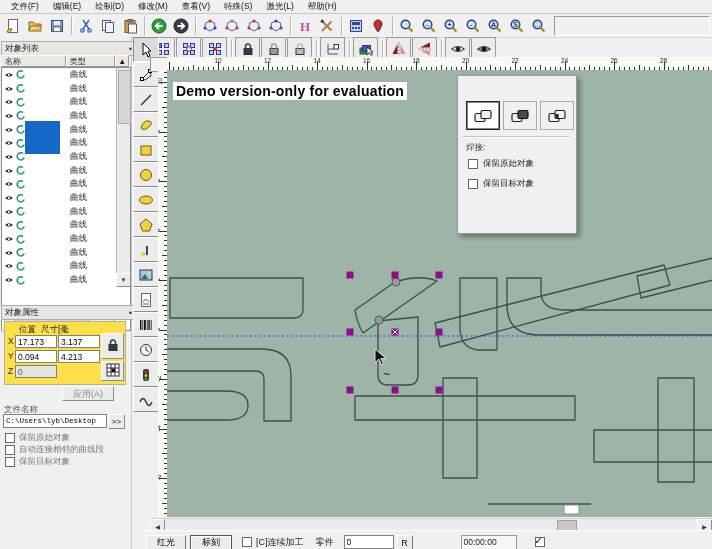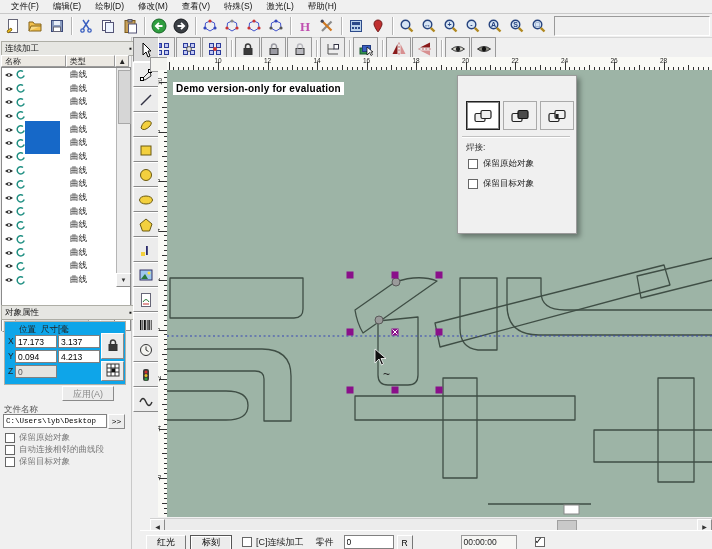--- a/index.html
+++ b/index.html
@@ -38,21 +38,21 @@
   .orow .cur{margin-left:1px;}
   .orow .otype{position:absolute;left:68px;font-size:8.5px;color:#222;}
   .orow{position:relative;}
   .sel-block{position:absolute;left:23px;top:53px;width:35px;height:33px;background:var(--selblue);}
   .vscroll{position:absolute;right:0;top:0;width:13px;height:219px;background:#ececec;border-left:1px solid #b5b5b5;}
   .vthumb{position:absolute;left:1px;top:2px;width:11px;height:52px;background:#d6d6d6;border:1px solid #a8a8a8;}
   .sarrow{position:absolute;width:13px;height:12px;background:#ececec;border:1px solid;border-color:#fff #8a8a8a #8a8a8a #fff;
           font-size:6px;display:flex;align-items:center;justify-content:center;color:#333;}
   .hscroll{position:absolute;left:0;bottom:0;width:113px;height:12px;background:#ececec;border-top:1px solid #b5b5b5;}
   .hthumb{position:absolute;left:13px;top:1px;width:72px;height:10px;background:#d6d6d6;border:1px solid #a8a8a8;}
-  .props-box{position:absolute;left:4px;top:284px;width:120px;height:62px;border:1px solid #b0b0a8;background:#0ea5e9;}
+  .props-box{position:absolute;left:4px;top:284px;width:120px;height:62px;border:1px solid #b0b0a8;background:#fde047;}
   .plabel{position:absolute;font-size:8.5px;color:#222;}
   .pin{position:absolute;height:11px;font-size:8.5px;border:1px solid #808080;background:#fff;padding:0 2px;
        font-family:"Liberation Sans",sans-serif;}
   .pin:disabled,.pin.gray{background:#e4e4e0;color:#555;}
   .sqbtn{position:absolute;left:96px;width:21px;display:flex;align-items:center;justify-content:center;
          background:#ececec;border:1px solid;border-color:#fff #8a8a8a #8a8a8a #fff;}
   .applybtn{position:absolute;left:62px;top:349px;width:52px;height:15px;font-size:9px;color:#8a8a8a;
             background:#ececec;border:1px solid;border-color:#fff #8a8a8a #8a8a8a #fff;
             font-family:"Liberation Sans",sans-serif;}
   .filelbl{position:absolute;left:4px;top:367px;font-size:8.5px;color:#555;}
@@ -69,21 +69,21 @@
   .hruler{position:absolute;left:167px;top:57px;width:545px;height:13px;background:#fafaf6;
           border-bottom:1px solid #555;overflow:hidden;}
   .hrt{position:absolute;bottom:0;width:1px;background:#333;}
   .hrn{position:absolute;top:0px;font-size:6.5px;color:#222;transform:translateX(-50%);}
   .vruler{position:absolute;left:158px;top:70px;width:9px;height:447px;background:#fafaf6;
           border-right:1px solid #555;overflow:hidden;}
   .vrt{position:absolute;right:0;height:1px;background:#333;}
   .vrn{position:absolute;left:-2px;font-size:6.5px;color:#222;transform:rotate(-90deg);}
   .canvas{position:absolute;left:167px;top:70px;width:545px;height:447px;background:var(--canvasbg);overflow:hidden;}
   .demo-label{position:absolute;left:6px;top:12px;background:#fff;color:#000;font-weight:bold;
-              font-size:10px;padding:1px 3px;letter-spacing:.2px;}
+              font-size:14px;padding:1px 3px;letter-spacing:.2px;}
   .art{position:absolute;left:0;top:0;}
   .cursor{position:absolute;left:207px;top:278px;}
   .canvas-hscroll{position:absolute;left:150px;top:518px;width:562px;height:12px;background:#ececec;border-top:1px solid #d0d0d0;}
   .chthumb{position:absolute;left:407px;top:1px;width:18px;height:10px;background:#c9c9c9;border:1px solid #a0a0a0;}
   
   .statusbar{position:absolute;left:140px;top:530px;width:572px;height:19px;background:#f0f0f0;
              border-top:1px solid #fff;display:flex;align-items:flex-start;padding-top:4px;font-size:9px;}
   .sbtn{height:18px;font-size:9px;background:#ececec;border:1px solid;border-color:#fff #777 #777 #fff;
         padding:0 3px;font-family:"Liberation Sans",sans-serif;}
   .sbtn.default{border:1.5px solid #555;box-shadow:inset 0 0 0 1px #fff;}
@@ -334,21 +334,21 @@
             <line x1="9.8" y1="9.8" x2="13.5" y2="13.5" stroke="#b08820" stroke-width="2.4"></line>
             <text x="6.5" y="9.2" font-size="7" font-weight="bold" text-anchor="middle" fill="#26437e">□</text>
           </svg>
         </span>
       </div>
       <div class="tb-fill"></div>
     </div>
 
   <div class="left-panel">
     <div class="panel-hdr" style="top:4px">
-      <span>连续加工</span>
+      <span>对象列表</span>
       <span class="hdr-dot">▪</span>
     </div>
     <div class="colh-row">
       <div class="colh" style="width:66px">名称</div>
       <div class="colh" style="width:49px">类型</div>
       <div class="colh" style="width:13px;justify-content:center;padding:0">▲</div>
     </div>
     <div class="listwrap">
       <div class="rows" id="objrows">
           <div class="orow">

